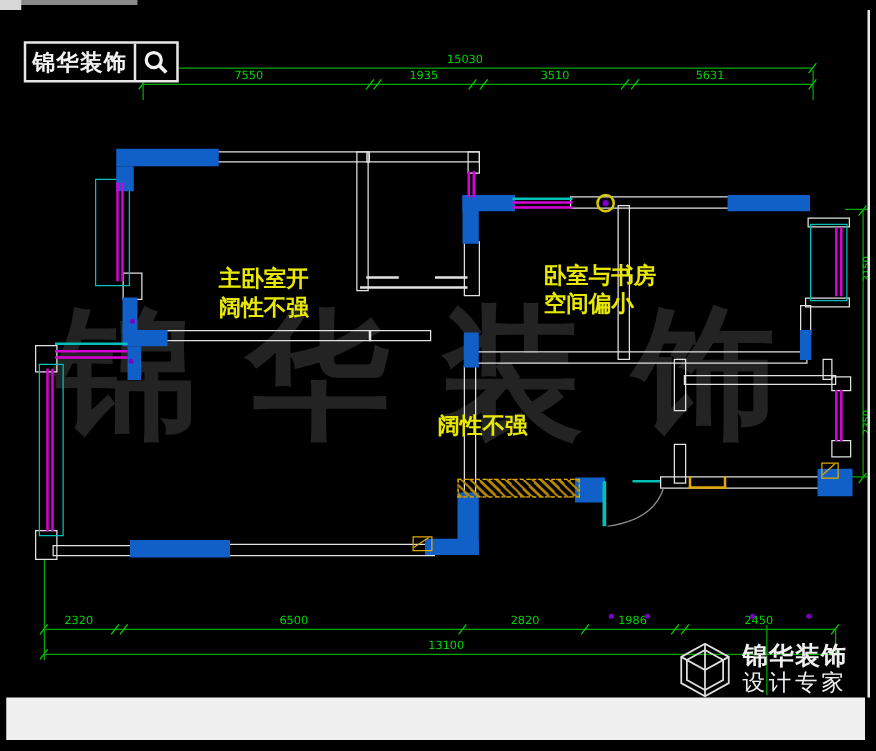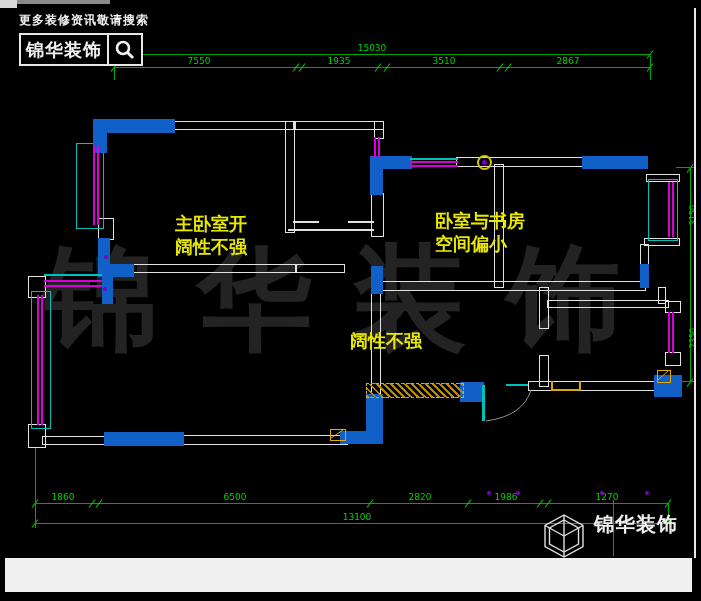--- a/index.html
+++ b/index.html
@@ -56,21 +56,20 @@
 </head>
 <body>
 
 <div id="canvas">
 
   <div class="wm">锦华装饰</div>
 
   <div class="abs" style="left:0;top:0;width:110px;height:4px;background:#8a8a8a;z-index:6;"></div>
   <div class="abs" style="left:0;top:0;width:17px;height:8px;background:#d8d8d8;z-index:6;"></div>
 
-  <div class="slogan">更多装修资讯敬请搜索</div>
   <div class="brandbox">
     <span class="txt">锦华装饰</span>
     <span class="iconcell">
       <svg width="22" height="22" viewBox="0 0 22 22">
         <circle cx="9" cy="9" r="6" fill="none" stroke="#f2f2f2" stroke-width="2.6"></circle>
         <line x1="13.5" y1="13.5" x2="19" y2="19" stroke="#f2f2f2" stroke-width="3"></line>
       </svg>
     </span>
   </div>
 
@@ -183,35 +182,35 @@
       <div class="gtick" style="left: 291px; top: 67px;"></div>
       <div class="gtick" style="left: 297px; top: 67px;"></div>
       <div class="gtick" style="left: 373px; top: 67px;"></div>
       <div class="gtick" style="left: 382px; top: 67px;"></div>
       <div class="gtick" style="left: 495px; top: 67px;"></div>
       <div class="gtick" style="left: 503px; top: 67px;"></div>
       <div class="gtick" style="left: 645px; top: 67px;"></div>
       <div class="glabel" style="left: 199px; top: 57px;">7550</div>
       <div class="glabel" style="left: 339px; top: 57px;">1935</div>
       <div class="glabel" style="left: 444px; top: 57px;">3510</div>
-      <div class="glabel" style="left: 568px; top: 57px;">2867</div>
+      <div class="glabel" style="left: 568px; top: 57px;">5631</div>
       <div class="gline" style="left: 35px; top: 503px; width: 633px; height: 1px;"></div>
       <div class="gtick" style="left: 30px; top: 503px;"></div>
       <div class="gtick" style="left: 87px; top: 503px;"></div>
       <div class="gtick" style="left: 94px; top: 503px;"></div>
       <div class="gtick" style="left: 365px; top: 503px;"></div>
       <div class="gtick" style="left: 463px; top: 503px;"></div>
       <div class="gtick" style="left: 535px; top: 503px;"></div>
       <div class="gtick" style="left: 543px; top: 503px;"></div>
       <div class="gtick" style="left: 663px; top: 503px;"></div>
-      <div class="glabel" style="left: 63px; top: 493px;">1860</div>
+      <div class="glabel" style="left: 63px; top: 493px;">2320</div>
       <div class="glabel" style="left: 235px; top: 493px;">6500</div>
       <div class="glabel" style="left: 420px; top: 493px;">2820</div>
       <div class="glabel" style="left: 506px; top: 493px;">1986</div>
-      <div class="glabel" style="left: 607px; top: 493px;">1270</div>
+      <div class="glabel" style="left: 607px; top: 493px;">2450</div>
       <div class="gline" style="left: 35px; top: 523px; width: 633px; height: 1px;"></div>
       <div class="gtick" style="left: 30px; top: 523px;"></div>
       <div class="gtick" style="left: 663px; top: 523px;"></div>
       <div class="glabel" style="left: 357px; top: 513px;">13100</div>
       <div class="gline" style="left: 690px; top: 168px; width: 1px; height: 214px;"></div>
       <div class="gtick" style="left: 685px; top: 168px;"></div>
       <div class="gtick" style="left: 685px; top: 382px;"></div>
       <div class="glabel-rot" style="left: 694px; top: 215px;">3150</div>
       <div class="glabel-rot" style="left: 694px; top: 338px;">2350</div>
       <div class="gline" style="left: 114px; top: 56px; width: 1px; height: 24px;"></div>
@@ -232,16 +231,17 @@
         <polygon points="24,3 43,13.5 43,34.5 24,45 5,34.5 5,13.5"></polygon>
         <polygon points="24,8 38.5,16 38.5,32 24,40 9.5,32 9.5,16"></polygon>
         <line x1="5" y1="13.5" x2="24" y2="24"></line>
         <line x1="43" y1="13.5" x2="24" y2="24"></line>
         <line x1="24" y1="24" x2="24" y2="45"></line>
         <line x1="24" y1="3" x2="24" y2="24"></line>
       </g>
     </svg>
     <div class="footer-text">
       <div class="footer-brand">锦华装饰</div>
+      <div class="footer-tag">设计专家</div>
     </div>
   </div>
 
 </div>
 
 </body></html>

